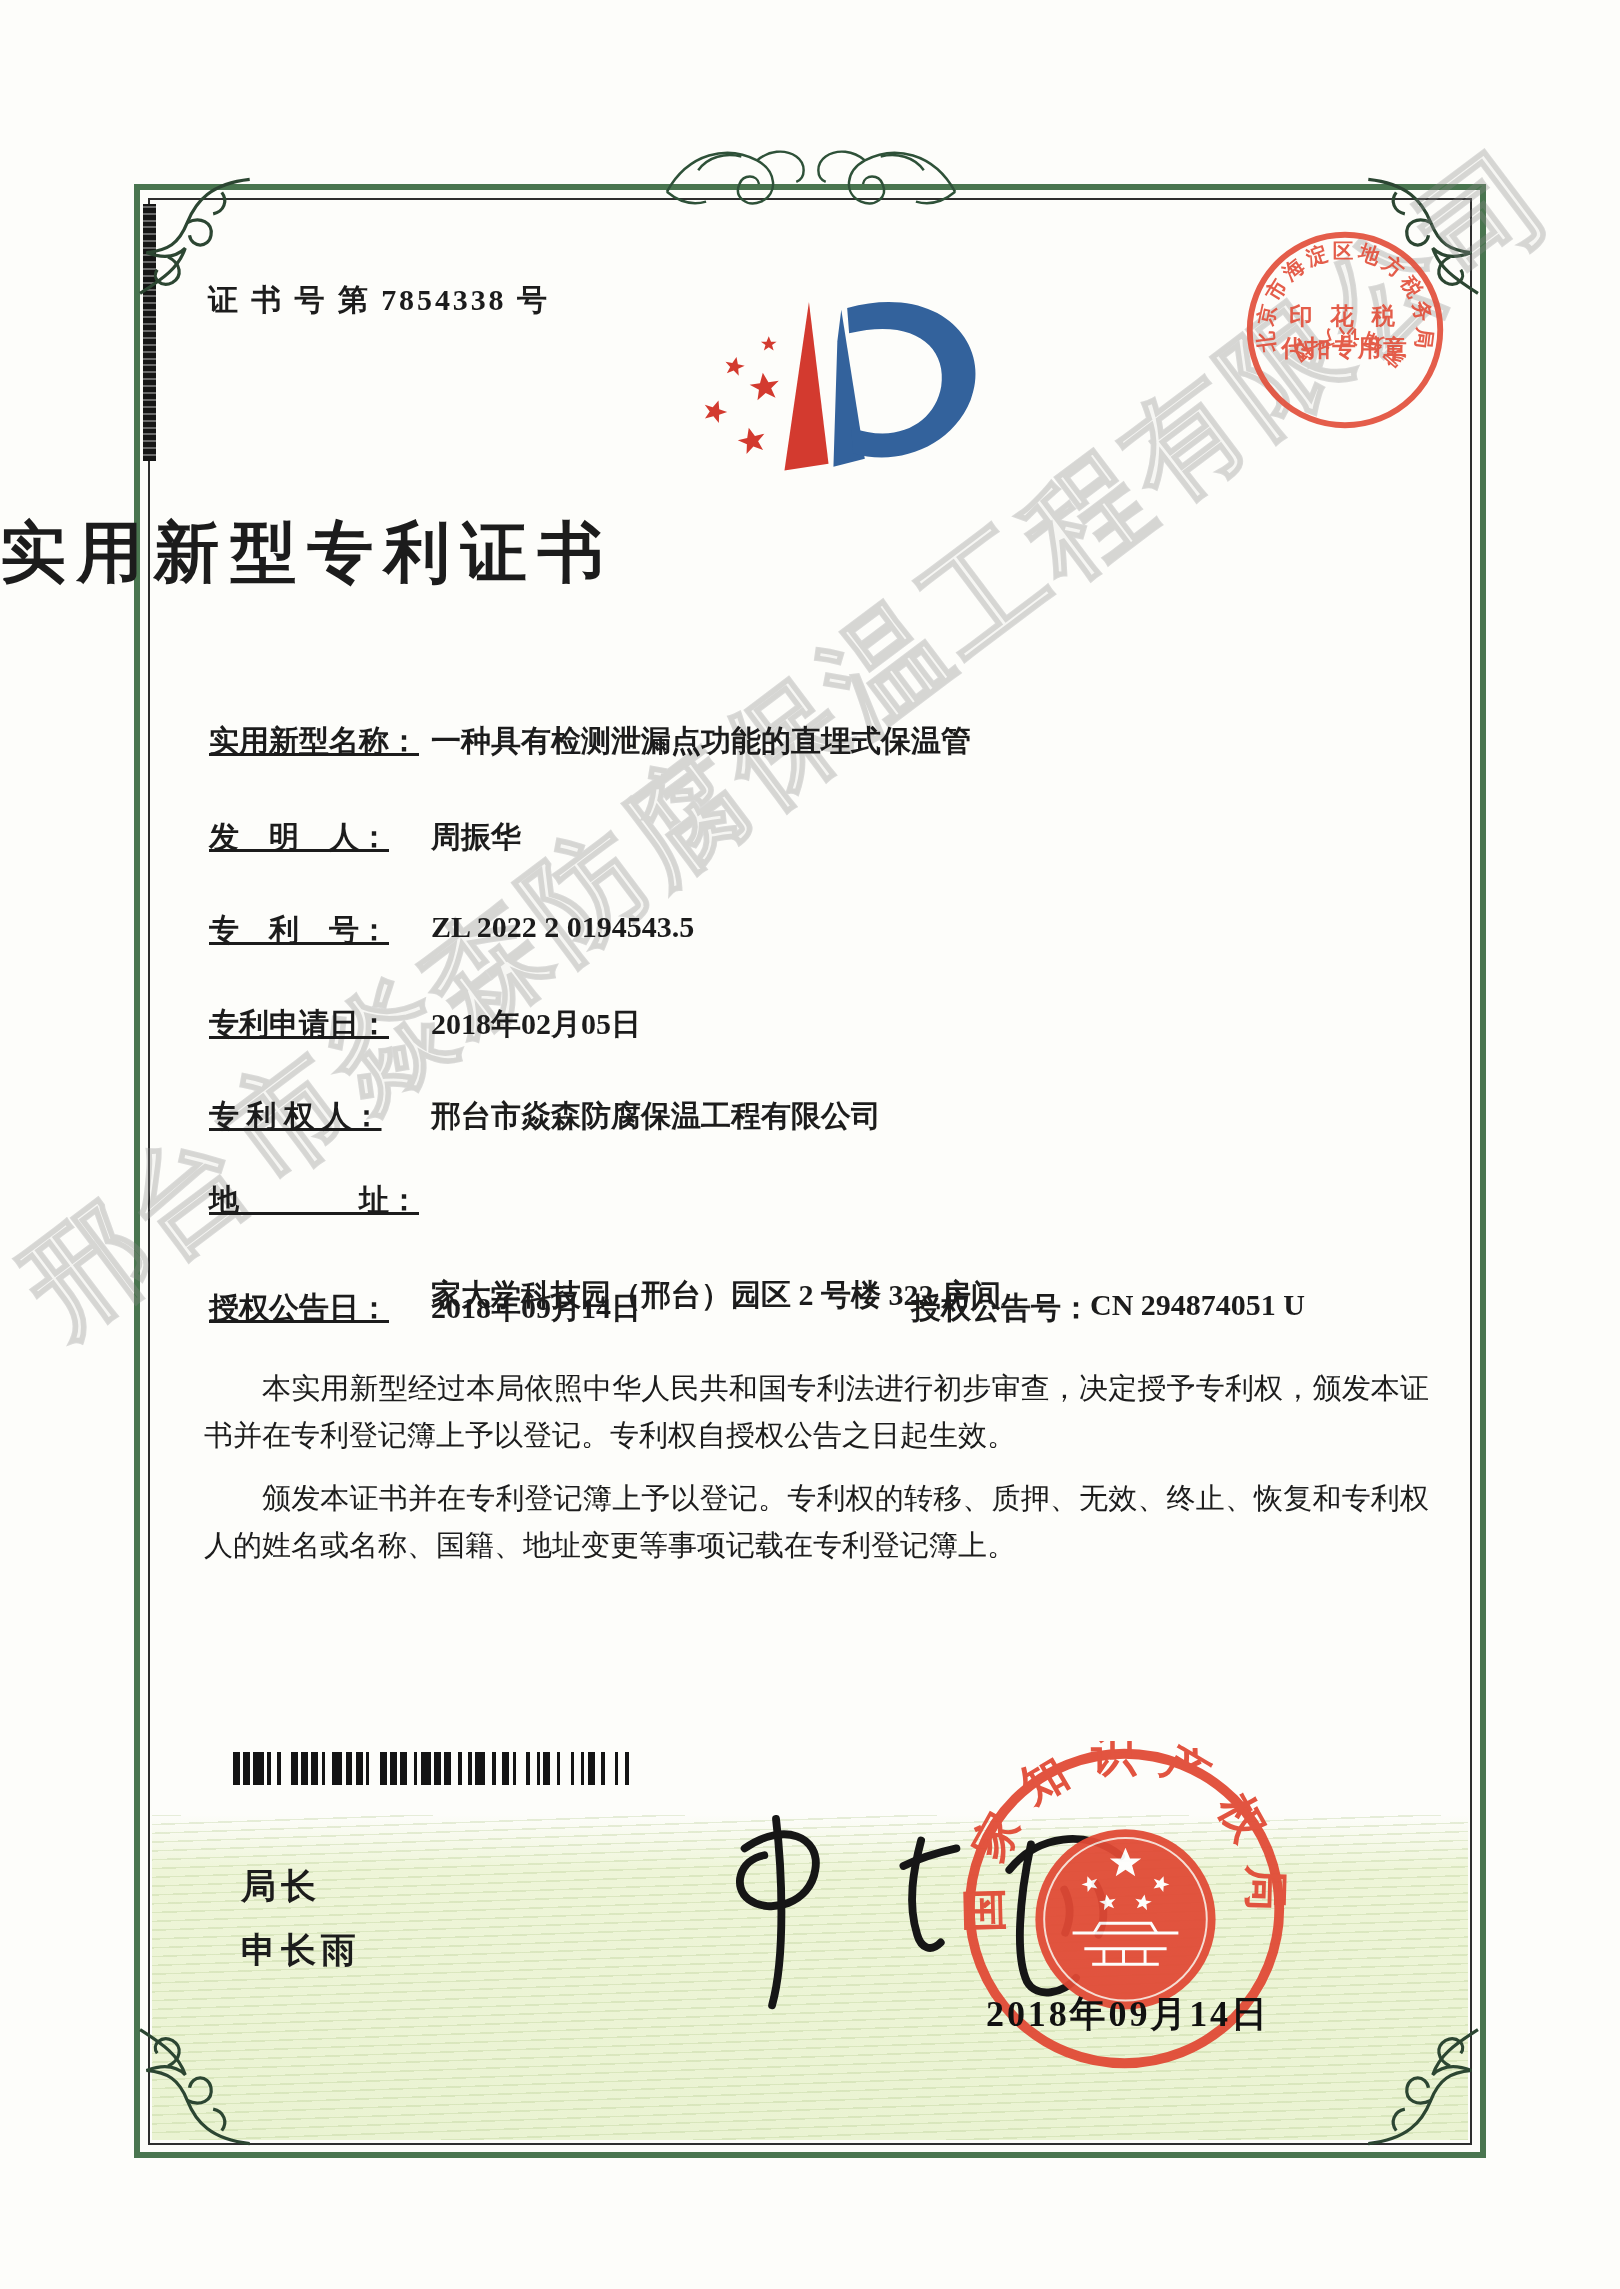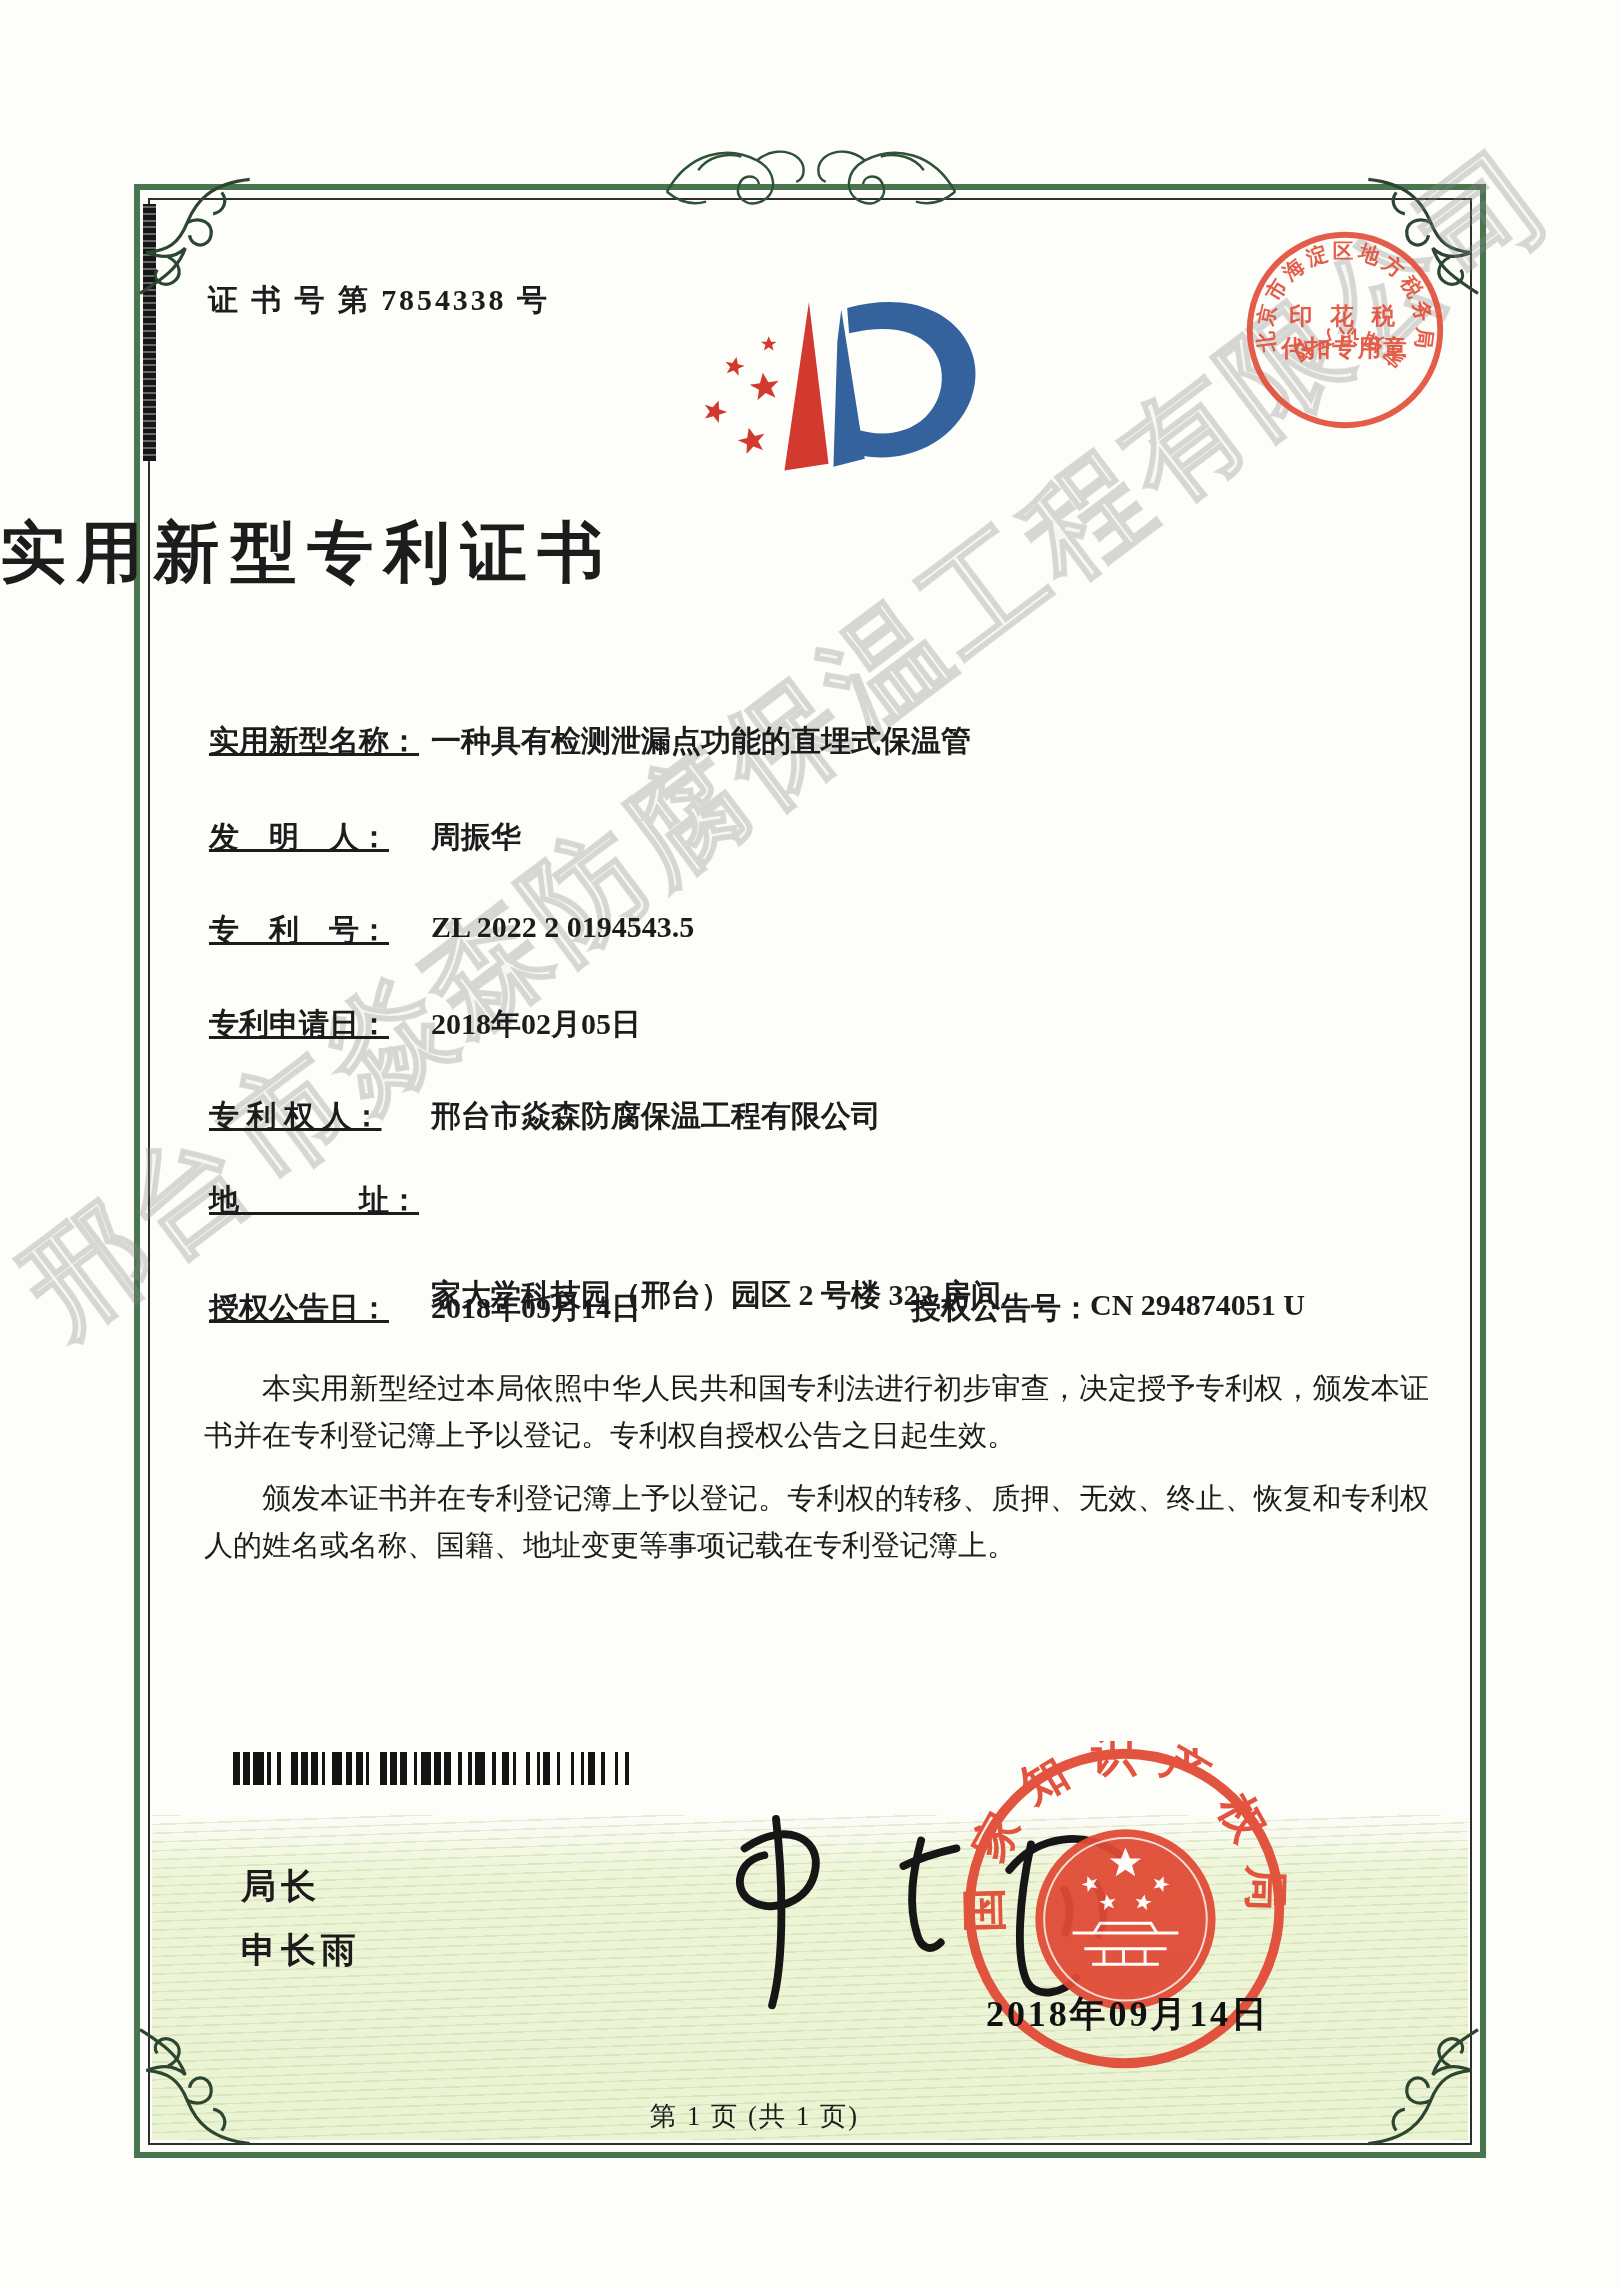--- a/index.html
+++ b/index.html
@@ -299,16 +299,15 @@
         <path d="M118,196 H 226"></path>
         <path d="M130,212 H 214"></path>
         <path d="M138,228 H 206"></path>
         <path d="M150,212 V 228 M 170,212 V 228 M 192,212 V 228"></path>
         <path d="M140,196 L 146,186 H 198 L 204,196"></path>
       </g>
     </g>
   </svg>
   <div class="seal-date">2018年09月14日</div>
 
-  <div class="footer">第 1 页 (共 1 页)</div>
 
 </div>
 
 
 </body></html>

